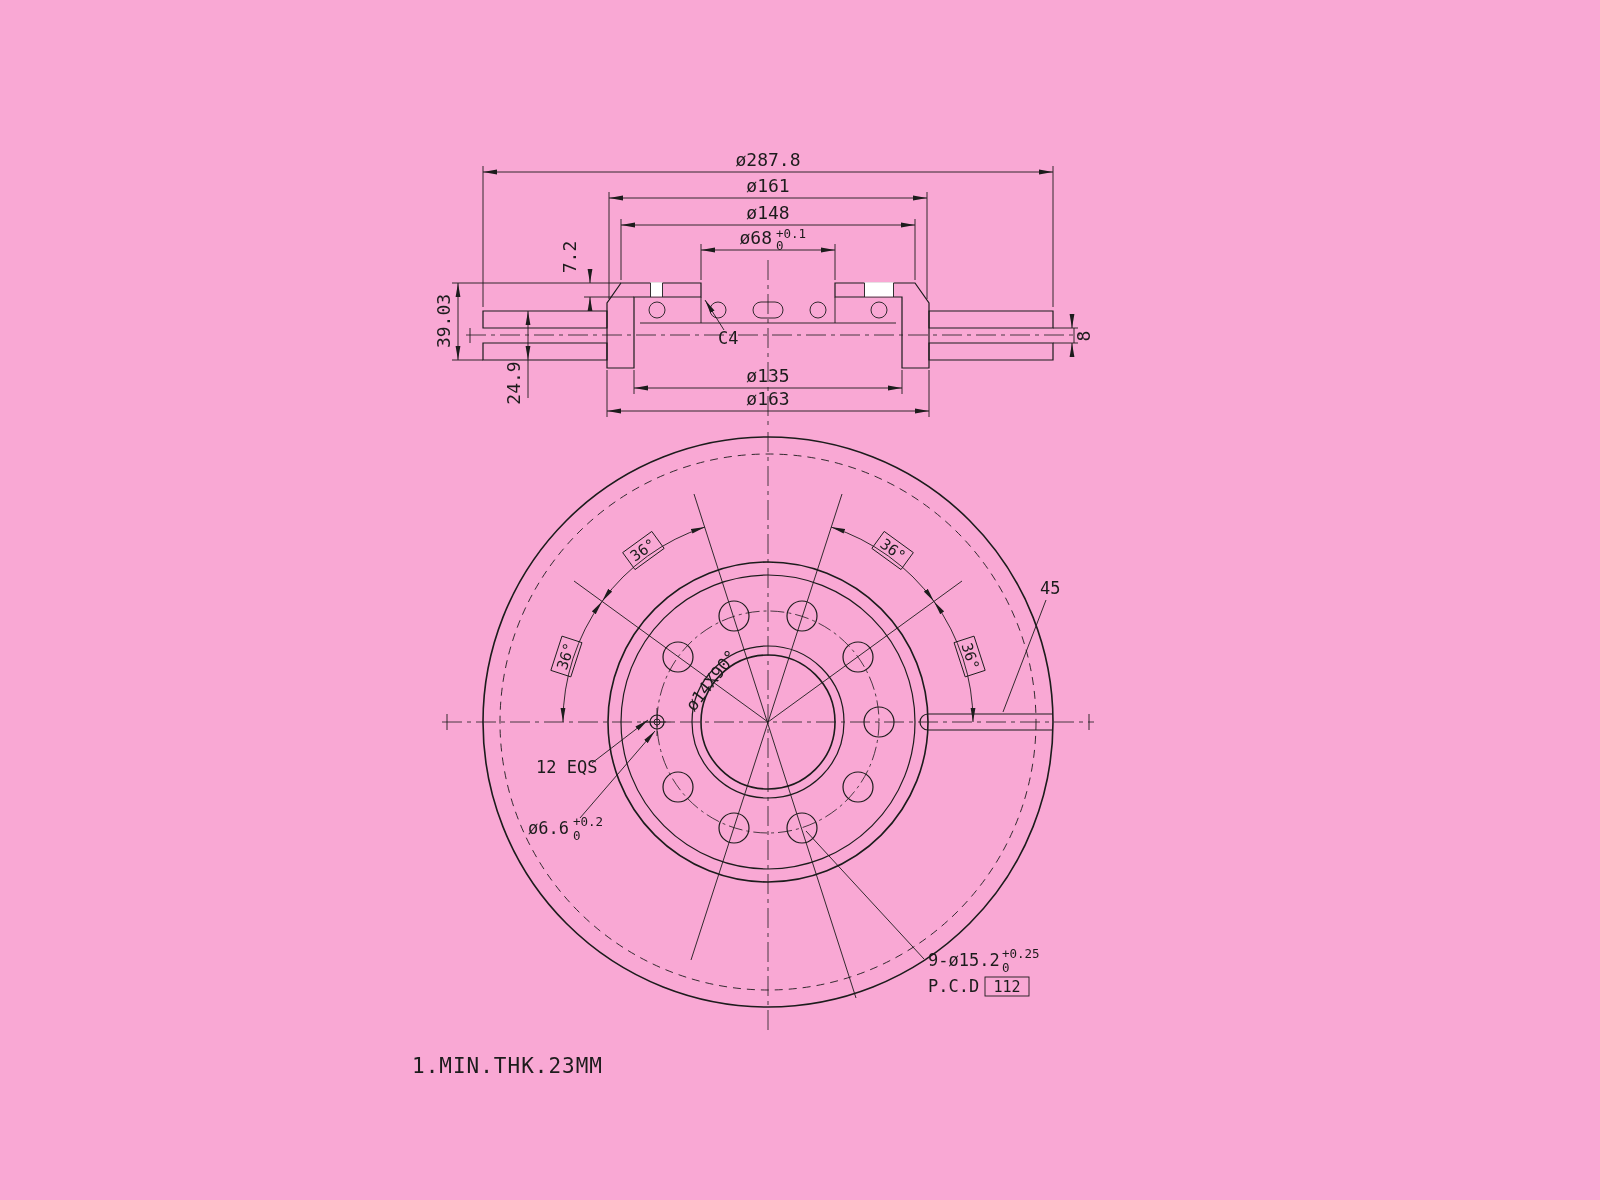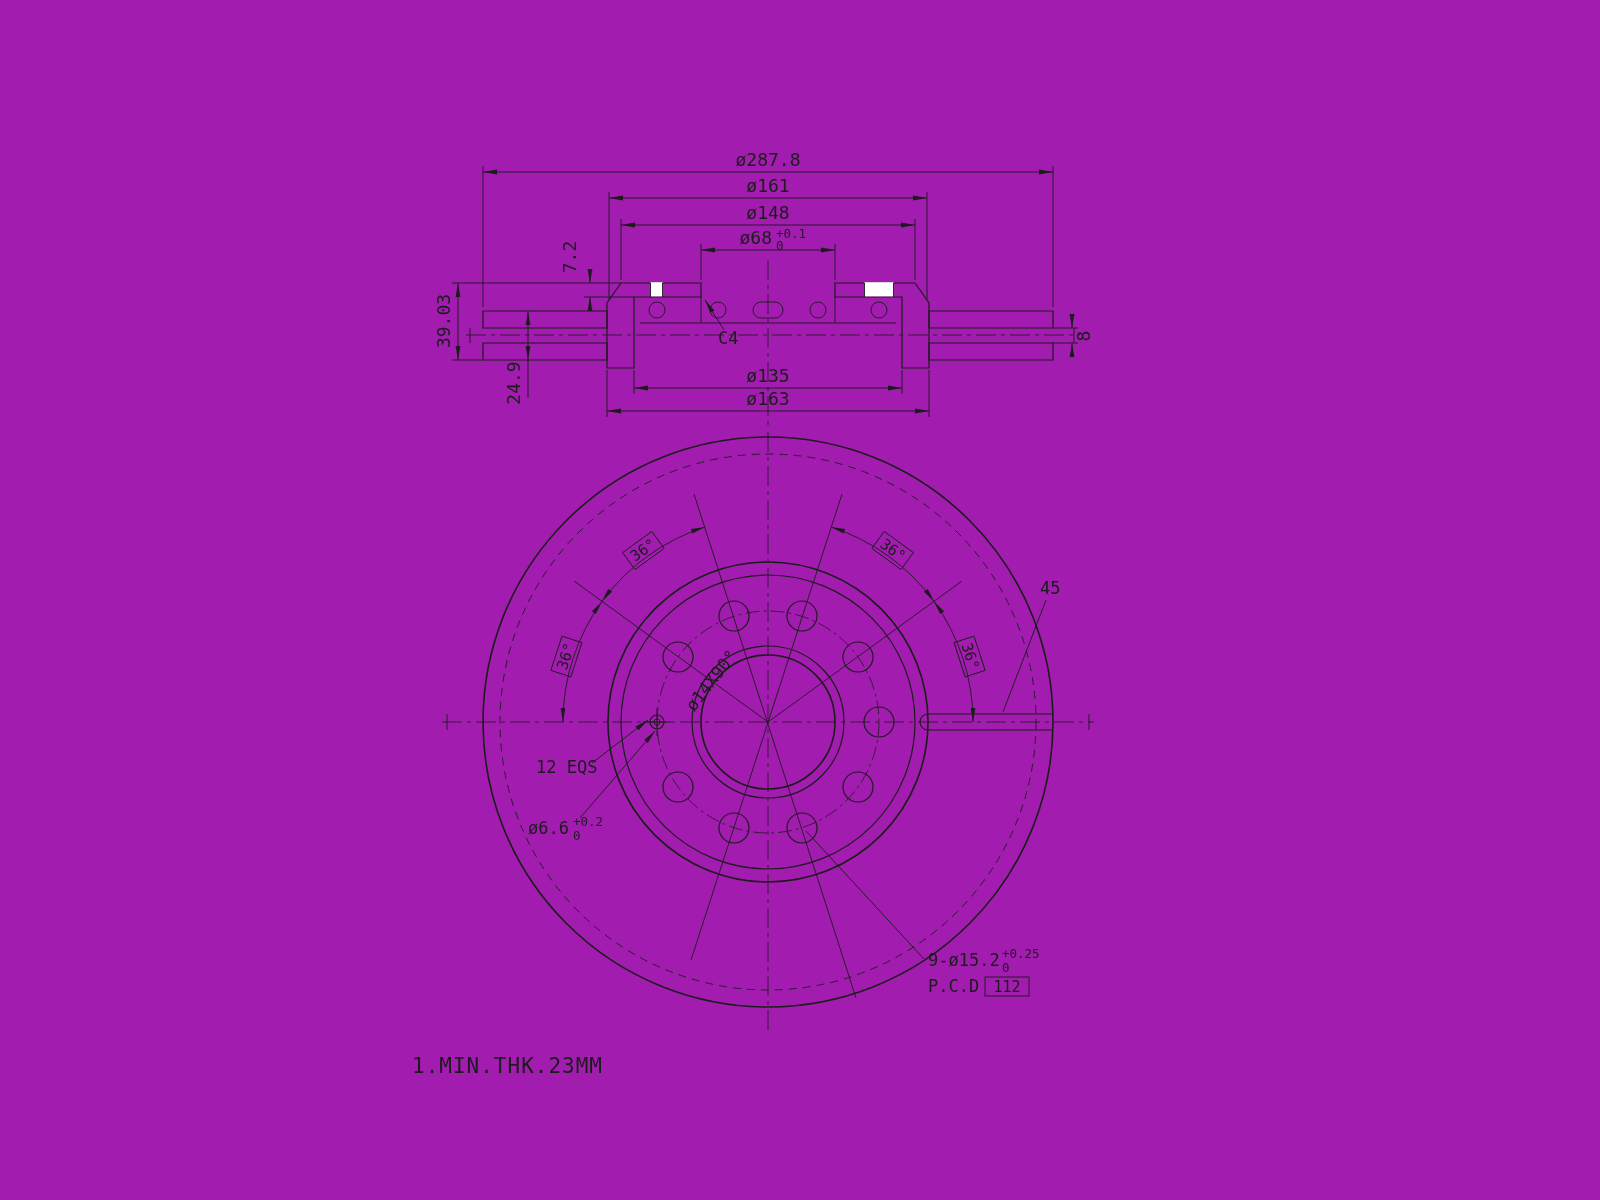--- a/index.html
+++ b/index.html
@@ -1,16 +1,16 @@
 <!DOCTYPE html>
 <html><head>
 <meta charset="utf-8">
 <style>
   html,body{margin:0;padding:0;background:#ffffff;}
-  .canvas{position:relative;width:1600px;height:1200px;background:#a21caf;outline:1px solid #cccccc;overflow:hidden;font-family:"DejaVu Sans Mono", monospace;}
+  .canvas{position:relative;width:1600px;height:1200px;background:#f9a8d4;outline:1px solid #cccccc;overflow:hidden;font-family:"DejaVu Sans Mono", monospace;}
   svg{display:block;}
   svg text{font-family:"DejaVu Sans Mono", monospace;fill:#1c1c1c;}
   .dim{font-size:18px;}
   .dim17{font-size:17px;}
   .tol{font-size:12.5px;}
   .boxlabel{font-size:15px;}
   .note{font-size:21px;letter-spacing:1px;}
   .thick{stroke:#1c1c1c;stroke-width:1.6;fill:none;}
   .med{stroke:#1c1c1c;stroke-width:1.2;fill:none;}
   .thin{stroke:#1c1c1c;stroke-width:0.9;fill:none;}

